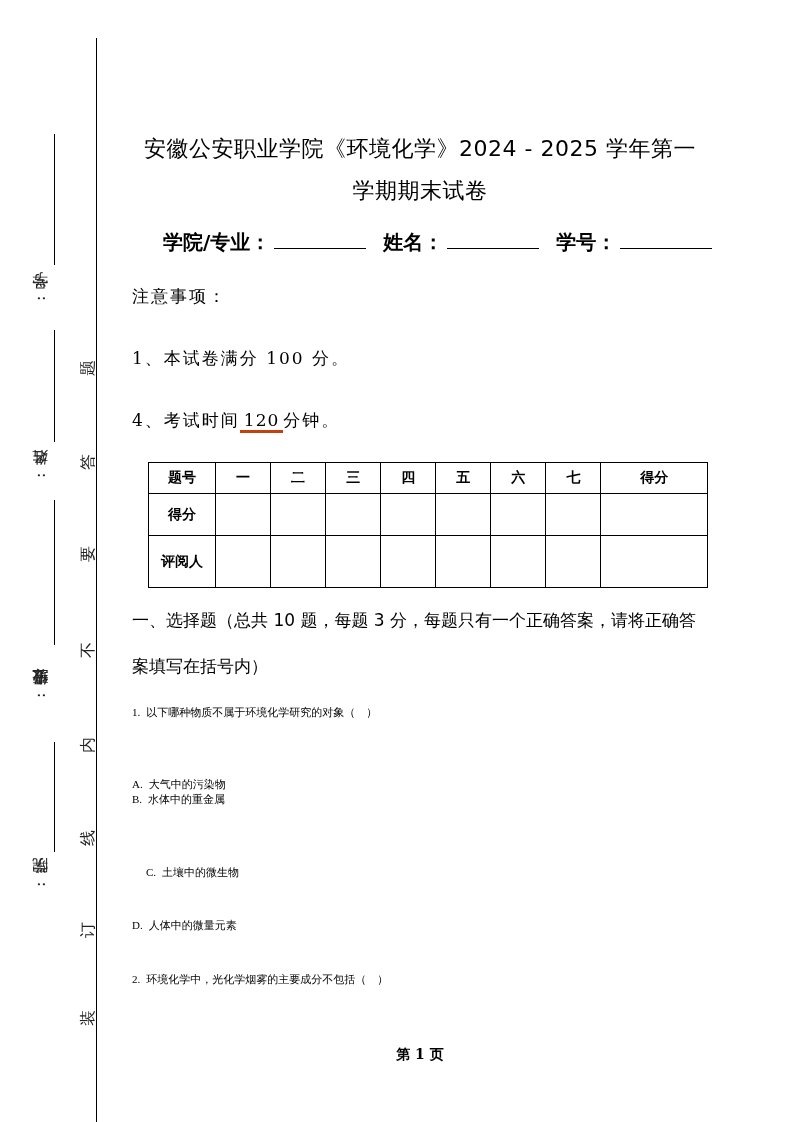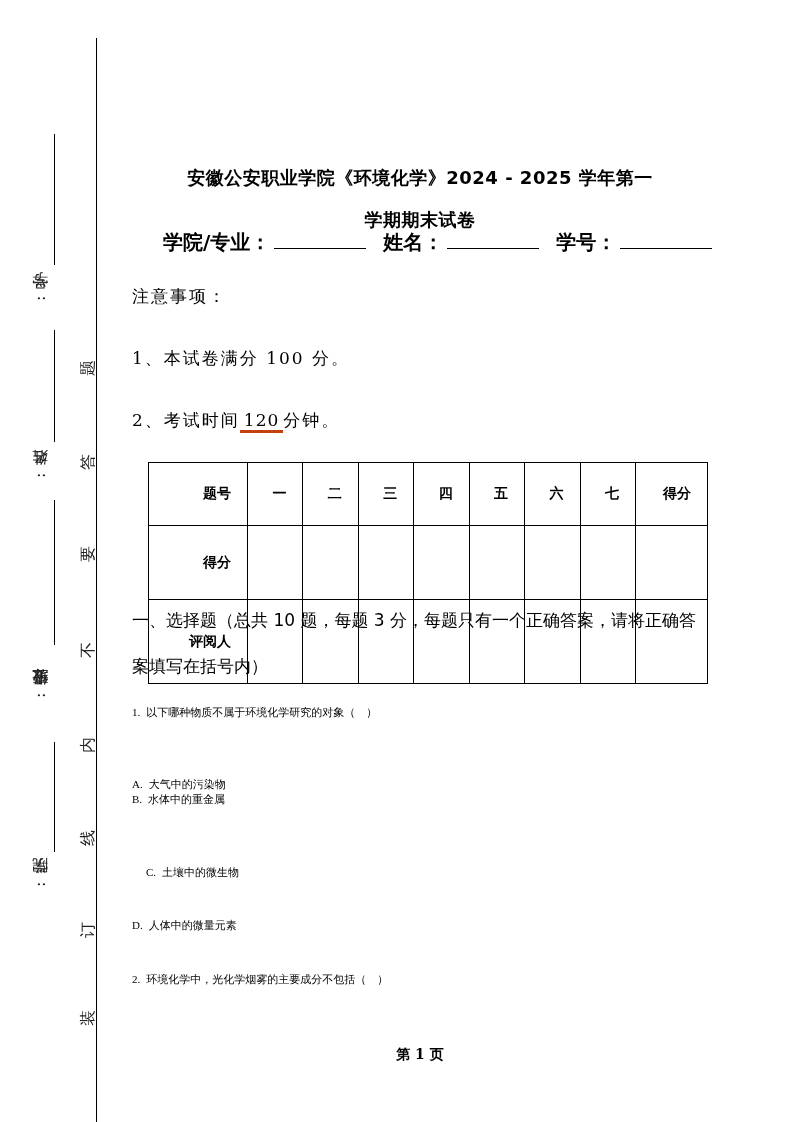--- a/index.html
+++ b/index.html
@@ -5,27 +5,27 @@
   html, body { margin:0; padding:0; background:#fff; }
   body { width:793px; height:1122px; position:relative; overflow:hidden; color:#000;
          font-family:"DejaVu Serif","Liberation Serif",serif; }
   .vline { position:absolute; background:#000; width:1px; }
   .binding-line { left:96px; top:38px; height:1084px; width:1.3px; }
   .side-seg { left:54px; width:1.3px; }
   .side-label { position:absolute; left:30px; width:30px; font-size:16px; writing-mode:vertical-rl; transform:rotate(180deg);
                 text-align:center; white-space:nowrap; color:#222; }
   .side-char { position:absolute; left:78px; font-size:16px; transform:rotate(-90deg); color:#222; width:20px; text-align:center; line-height:20px; }
   .title { position:absolute; left:120px; width:600px; text-align:center; font-family:"DejaVu Sans","Liberation Sans",sans-serif;
-           font-weight:bold; font-size:18px; letter-spacing:0.5px;margin-top:32px; }
+           font-weight:normal; font-size:22px; letter-spacing:0.5px; }
   .info-row { position:absolute; top:229px; left:163px; font-family:"DejaVu Sans","Liberation Sans",sans-serif; font-weight:bold; font-size:20px; white-space:nowrap; }
   .info-row .blank { display:inline-block; width:92px; border-bottom:1px solid #000; height:14px; margin:0 10px 0 4px; vertical-align:baseline; }
   .note { position:absolute; left:132px; font-size:17px; letter-spacing:2px; white-space:nowrap; }
   .note .u { display:inline-block; border-bottom:3px solid #c2410c; padding:0 4px; letter-spacing:1px; }
   table.score { position:absolute; left:148px; top:462px; width:560px; border-collapse:collapse; font-family:"DejaVu Sans","Liberation Sans",sans-serif; font-weight:bold; font-size:14px; }
-  table.score td { border:1.3px solid #000; text-align:right; padding:16px;margin-top:16px; }
+  table.score td { border:1.3px solid #000; text-align:center; padding:0;margin-top:16px; }
   table.score tr.r0 td { height:30px; }
   table.score tr.r1 td { height:41px; }
   table.score tr.r2 td { height:51px; }
   .section { position:absolute; left:132px; width:580px; font-size:17px; line-height:46px; font-family:"DejaVu Sans","Liberation Sans",sans-serif; }
   .q { position:absolute; left:132px; font-size:11px; font-family:"DejaVu Sans","Liberation Sans",sans-serif; white-space:nowrap; }
   .q .lbl { font-family:"Liberation Serif","DejaVu Serif",serif; margin-right:6px; }
   .footer { position:absolute; top:1046px; left:0; width:840px; text-align:center; font-weight:bold; font-size:14px; font-family:"DejaVu Serif","Liberation Serif",serif; }
 </style>
 </head>
 <body>
@@ -55,21 +55,21 @@
 
 <div class="info-row">
   <span>学院/专业：</span><span class="blank"></span>
   <span>姓名：</span><span class="blank"></span>
   <span>学号：</span><span class="blank"></span>
 </div>
 
 <div class="note" style="top:285px;">注意事项：</div>
 <div class="note" style="top:347px;">1、本试卷满分 100 分。</div>
 <div class="note" style="top:409px;">
-  <span>2、考试时间</span><span class="u">120</span><span>分钟。</span>
+  <span>4、考试时间</span><span class="u">120</span><span>分钟。</span>
 </div>
 
 <table class="score">
   <tbody>
       <tr class="r0">
     <td style="width:66px;">题号</td>
     <td>一</td>
     <td>二</td>
     <td>三</td>
     <td>四</td>

